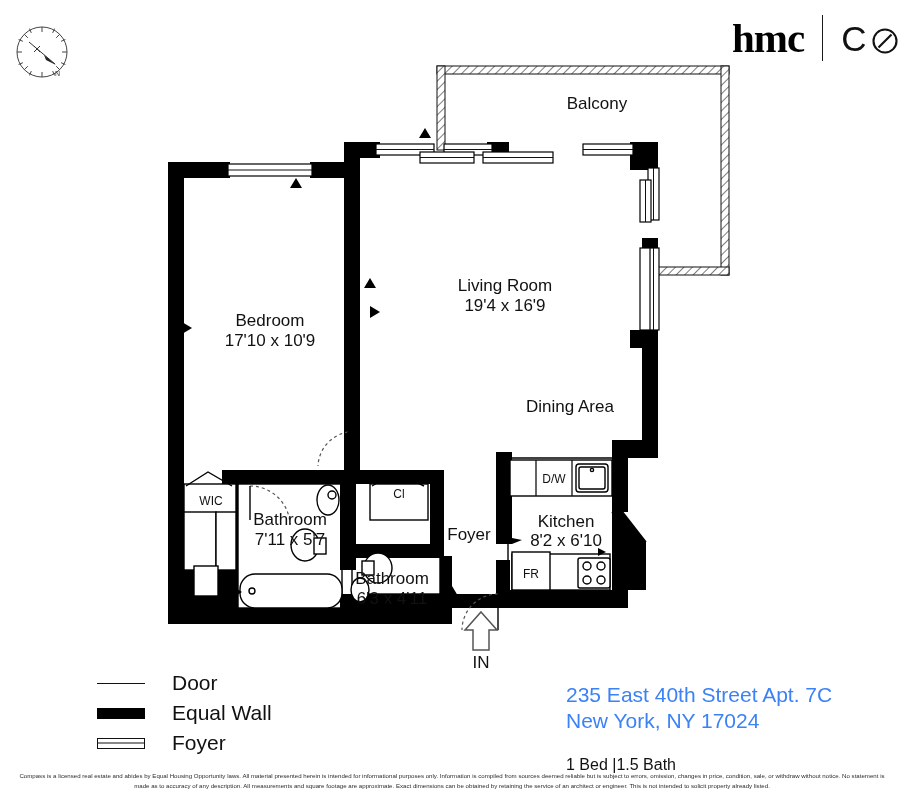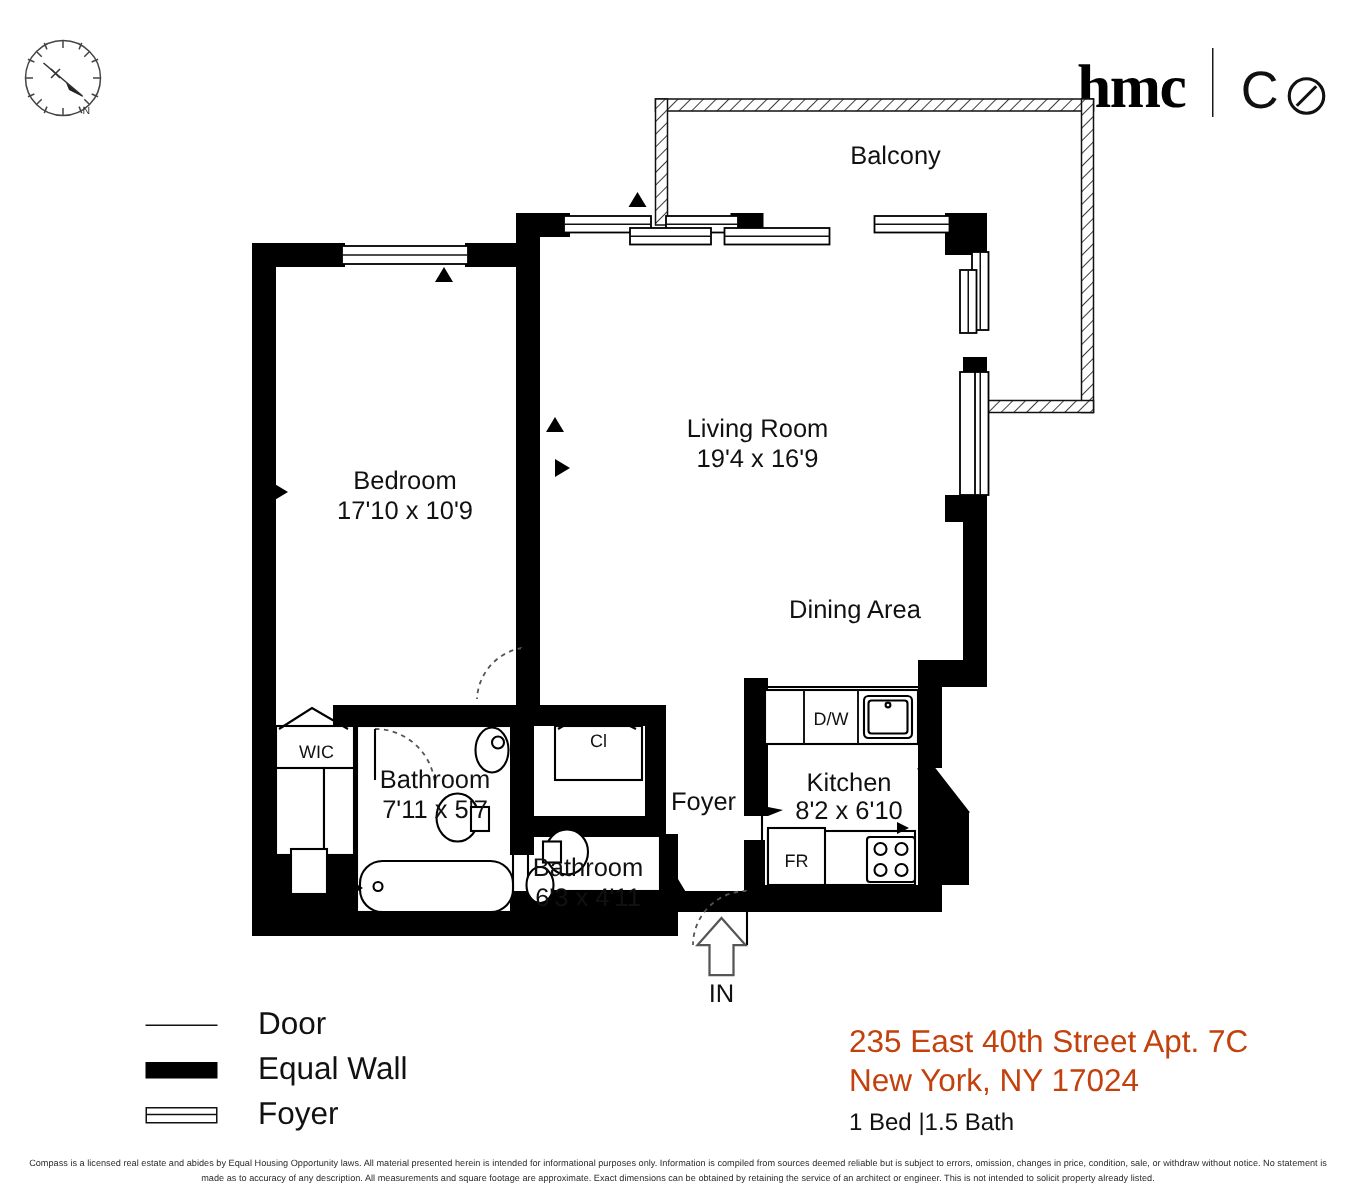--- a/index.html
+++ b/index.html
@@ -15,26 +15,25 @@
     position: relative;
     width: 904px;
     height: 800px;
     background: #ffffff;
     overflow: hidden;
   }
   
   #brand {
     position: absolute;
     top: 12px;
-    right: 18px;
+    right: 4px;
     display: flex;
-    align-items: flex-end;
+    align-items: center;
     gap: 18px;
     height: 52px;
-    margin-top: 14px;
   }
   #brand-hmc {
     font-family: "Liberation Serif", serif;
     font-weight: bold;
     font-size: 41px;
     letter-spacing: -1px;
     line-height: 1;
     color: #000;
   }
   #brand-divider {
@@ -123,26 +122,26 @@
   
   #address {
     position: absolute;
     left: 566px;
     top: 682px;
     width: 330px;
   }
   #addr-line1, #addr-line2 {
     font-size: 21px;
     line-height: 26px;
-    color: #c2410c;
+    color: #3b82f6;
   }
   #addr-line3 {
     font-size: 16px;
     line-height: 24px;
-    margin-top: 3px;
+    margin-top: 19px;
     color: #111;
   }
   
   #disclaimer {
     position: absolute;
     left: 0;
     top: 771px;
     width: 904px;
     text-align: center;
     font-size: 6.1px;

